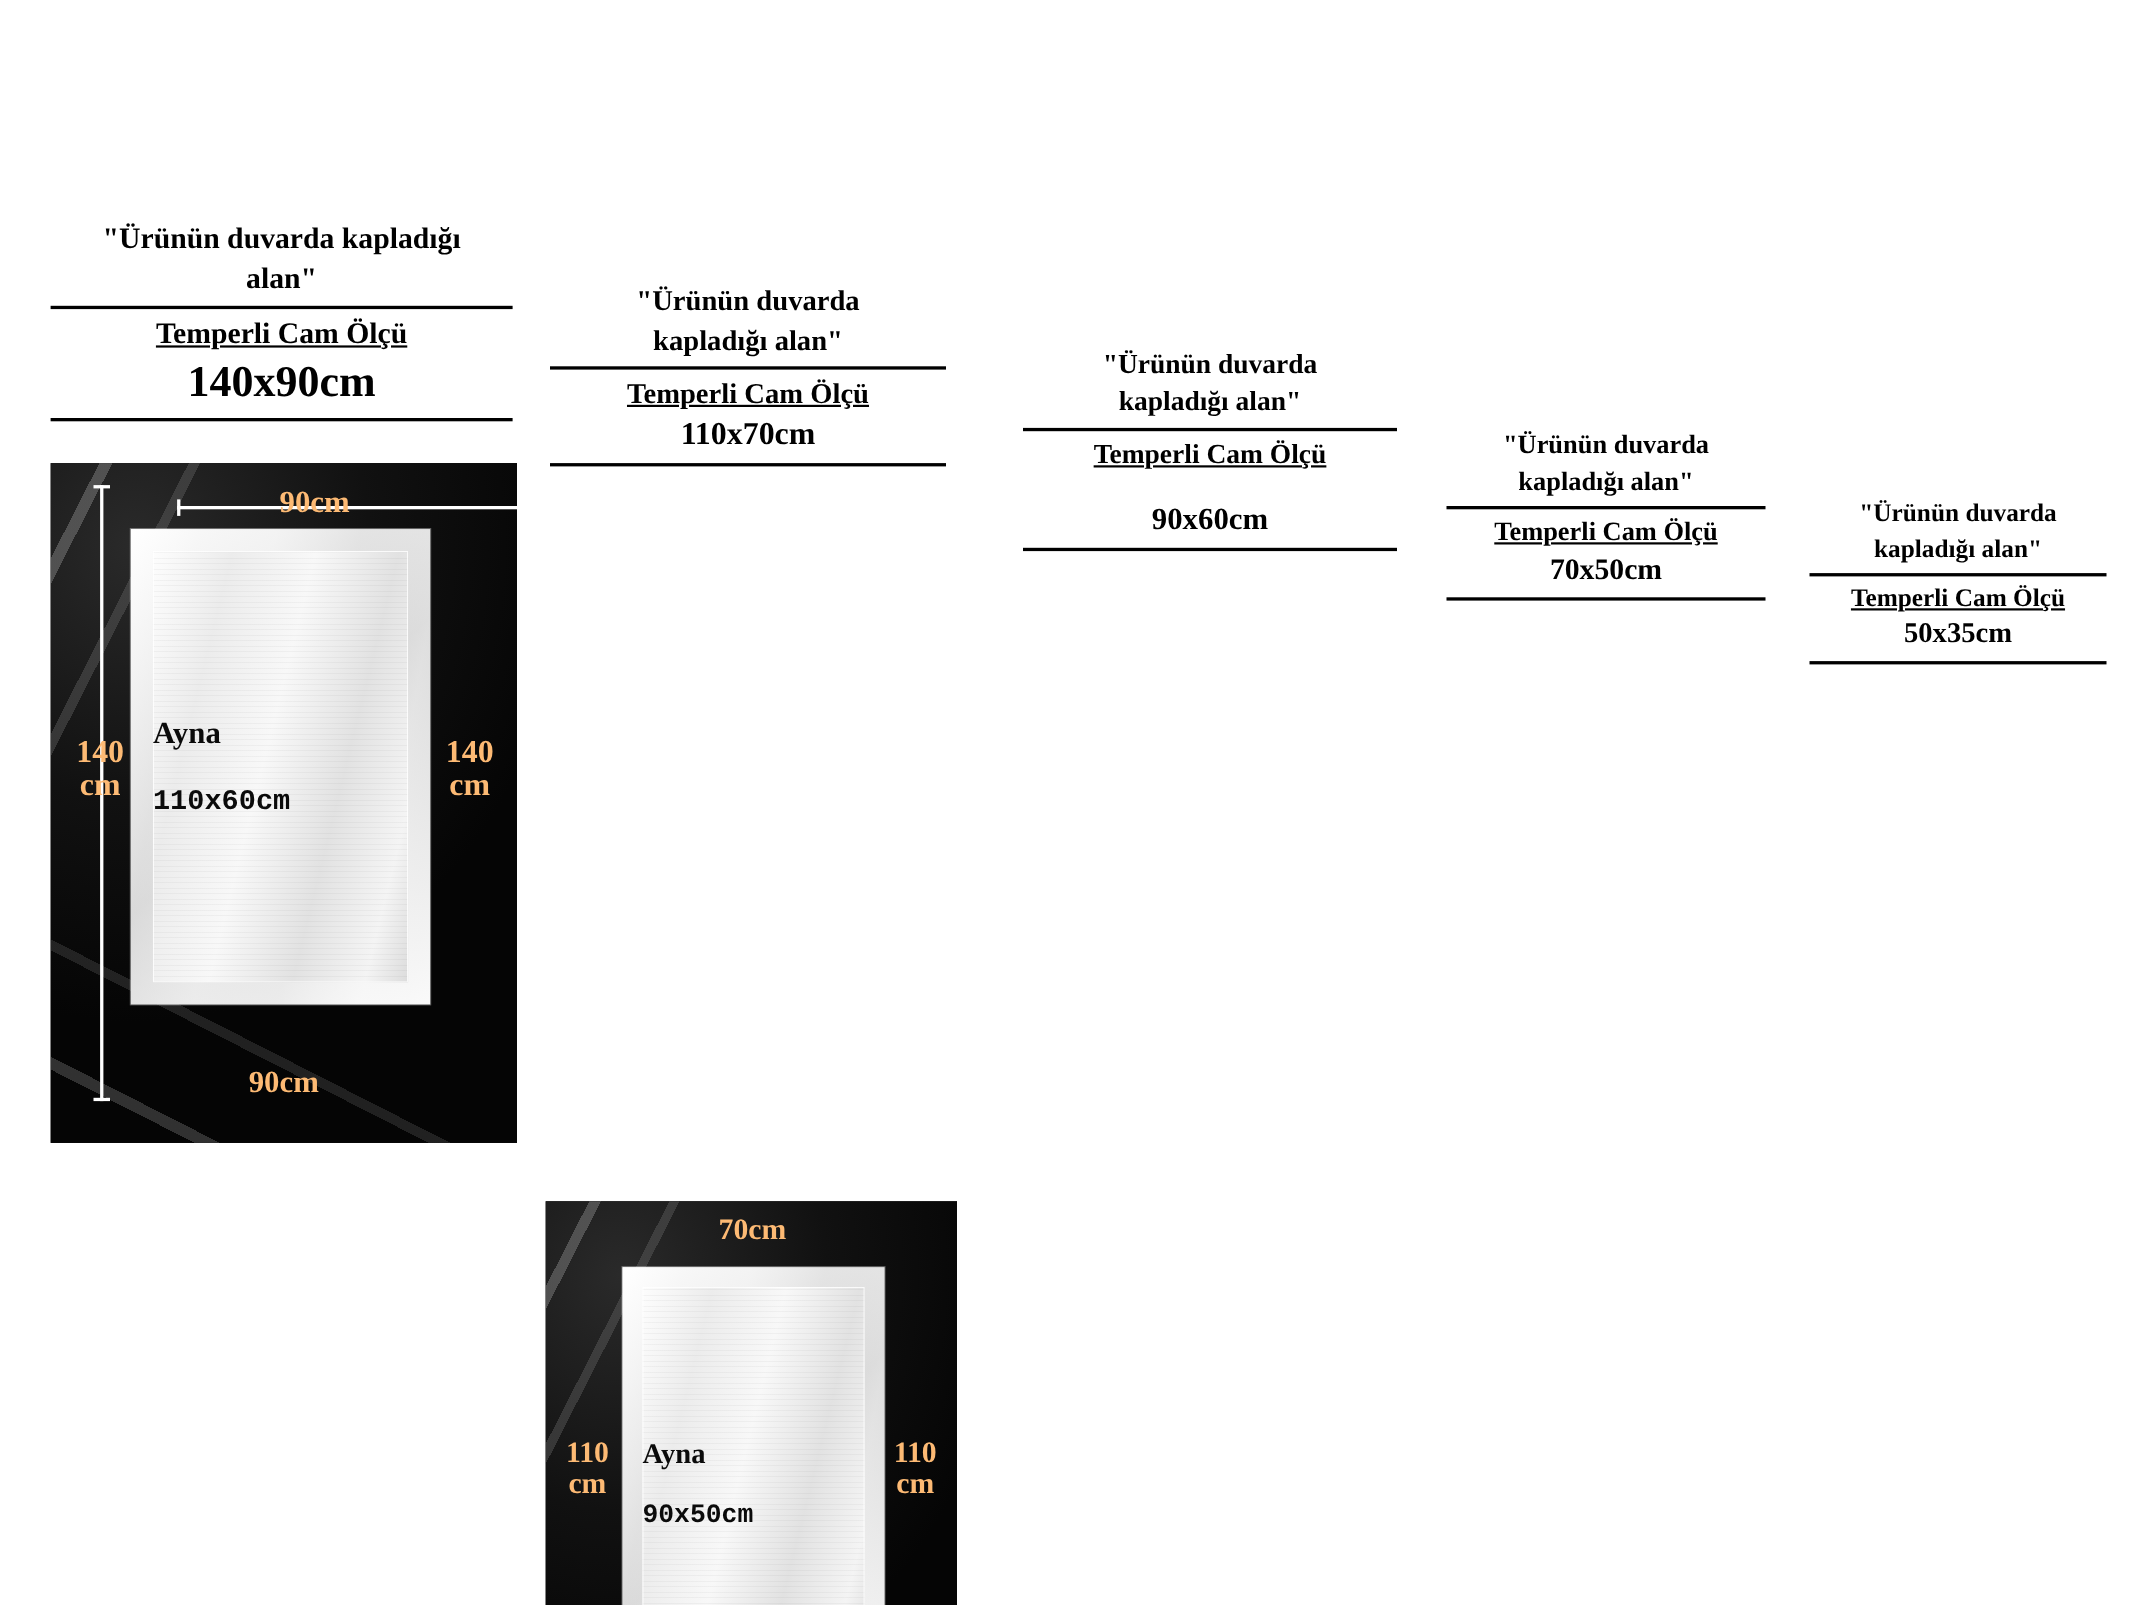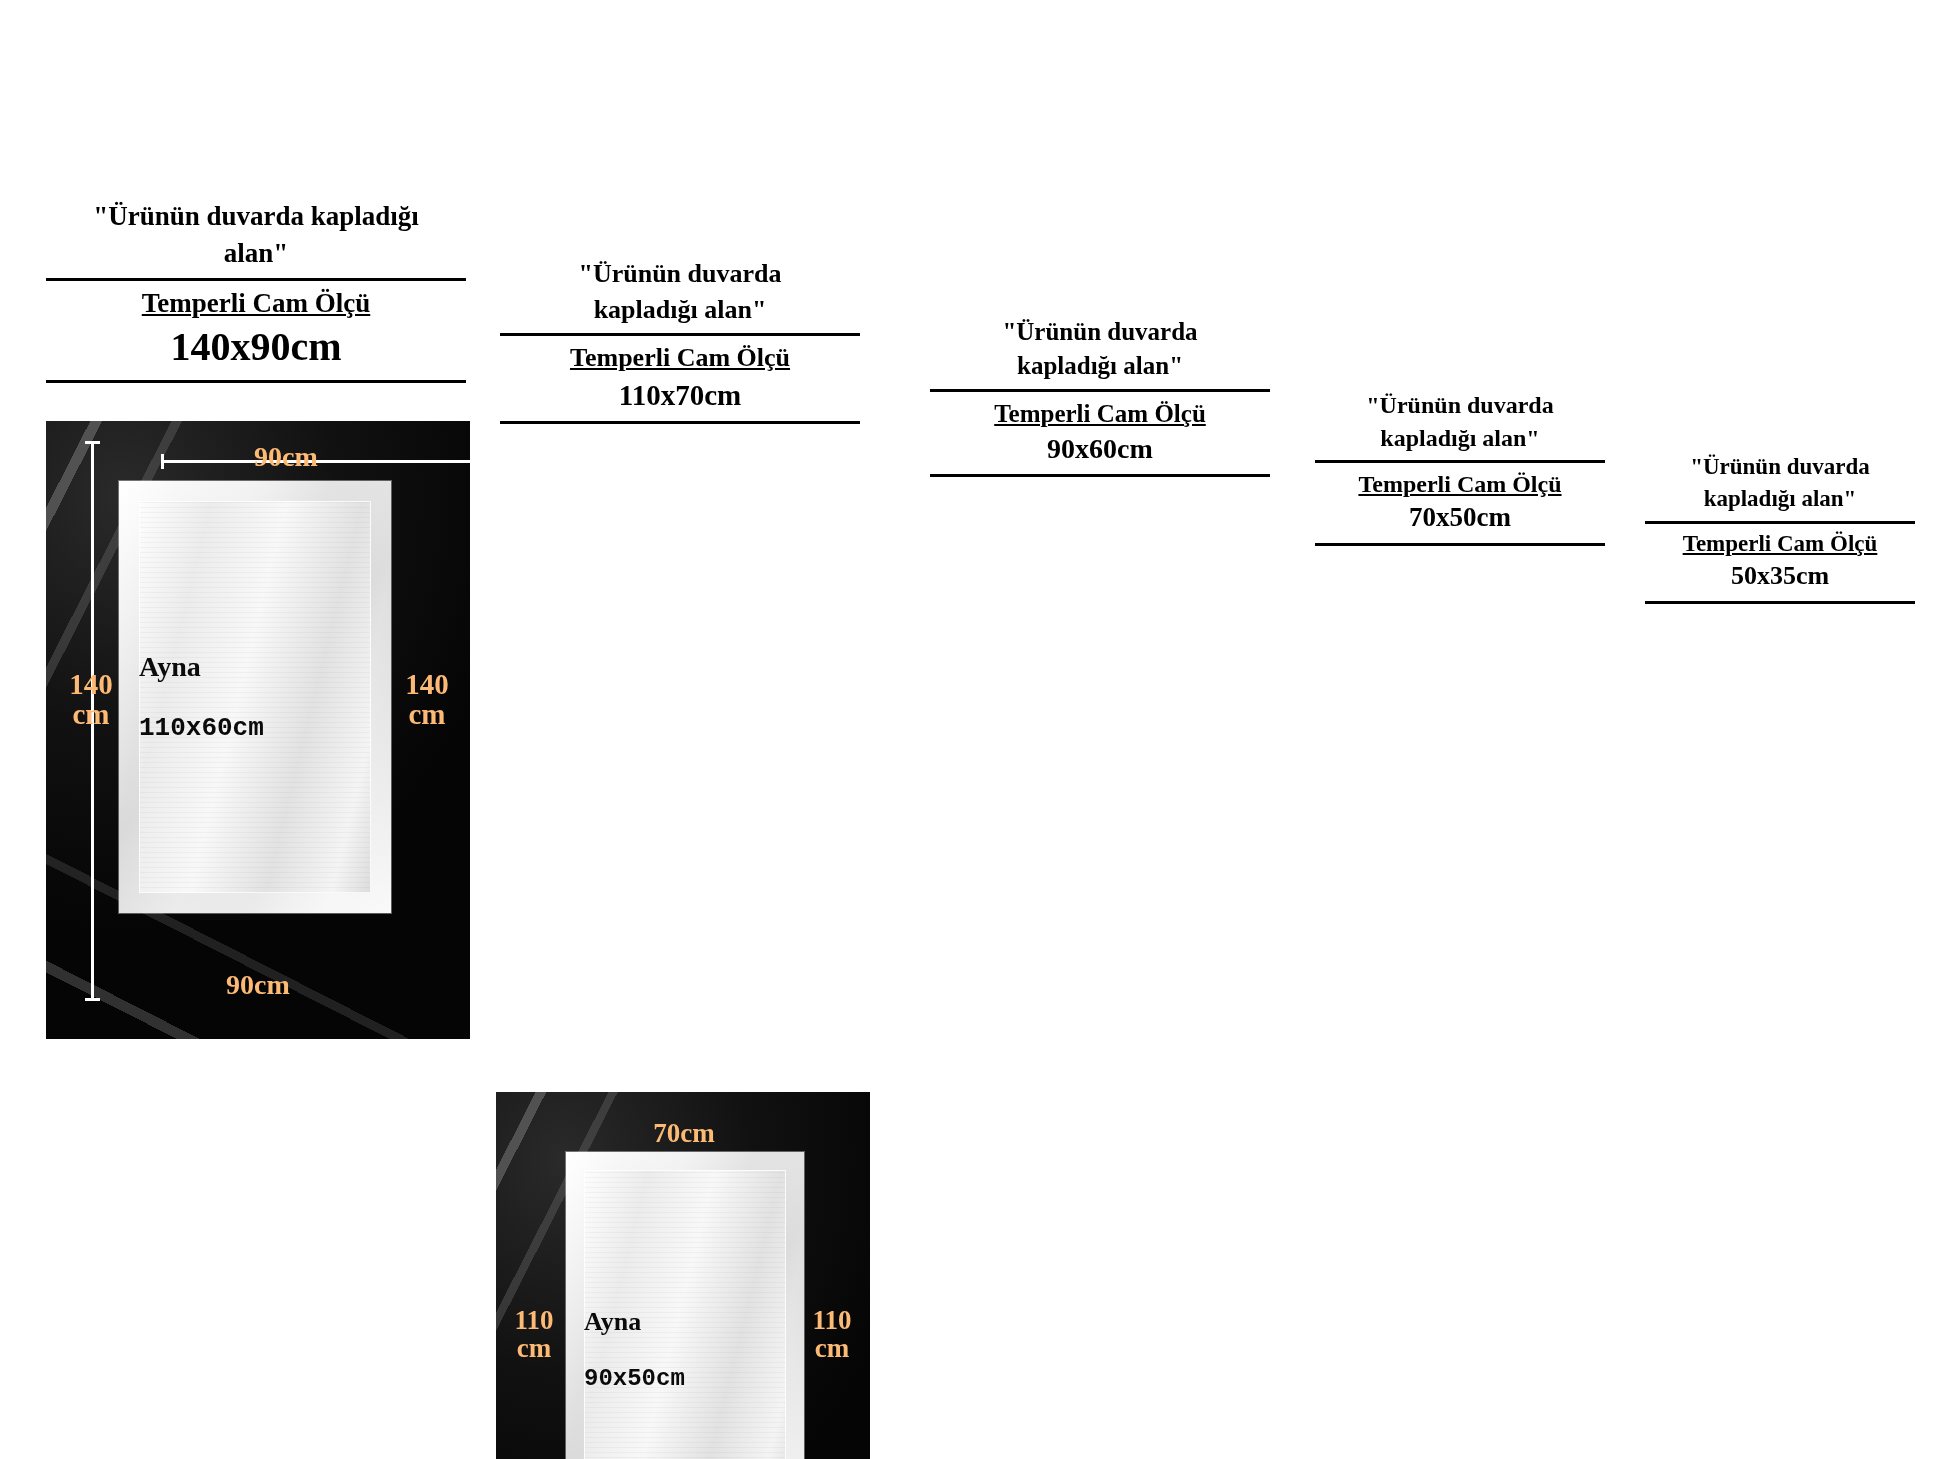--- a/index.html
+++ b/index.html
@@ -217,35 +217,35 @@
     <div class="wallgfx"></div>
 
     <div class="mirror" style="left:70px; top:60px; width:238px; height:394px; border-width:0;">
       <div class="bevel"></div>
       <div class="face" style="left:18px; top:18px; right:18px; bottom:18px;">
         <div class="m-label" style="font-size:26px;">Ayna</div>
         <div class="m-size" style="font-size:24px; margin-top:28px;">90x50cm</div>
       </div>
     </div>
 
-    <div class="dim" style="left:133px; top:28px; width:110px; font-size:27px;">70cm</div>
+    <div class="dim" style="left:133px; top:12px; width:110px; font-size:27px;">70cm</div>
     <div class="dim" style="left:-2px; top:215px; width:80px; font-size:27px;">110
 cm</div>
     <div class="dim" style="left:296px; top:215px; width:80px; font-size:27px;">110
 cm</div>
 
   </div>
 
   <div class="variant" style="left:930px; top:316px; width:350px;">
     <div class="caption" style="width:340px;">
       <span class="wallarea" style="font-size:25px;">"Ürünün duvarda</span>
       <span class="wallarea" style="font-size:25px;">kapladığı alan"</span>
       <span class="rule" style="width:340px;"></span>
       <span class="glassline" style="font-size:25px;">Temperli Cam Ölçü</span>
-      <span class="glasssize" style="font-size:28px;">90x60cm</span>
+      <span class="glasssize" style="font-size:28px;margin-top:24px;">90x60cm</span>
       <span class="rule" style="width:340px;"></span>
     </div>
   </div>
 
   <div class="variant" style="left:1315px; top:390px; width:300px;">
     <div class="caption" style="width:290px;">
       <span class="wallarea" style="font-size:24px;">"Ürünün duvarda</span>
       <span class="wallarea" style="font-size:24px;">kapladığı alan"</span>
       <span class="rule" style="width:290px;"></span>
       <span class="glassline" style="font-size:24px;">Temperli Cam Ölçü</span>

